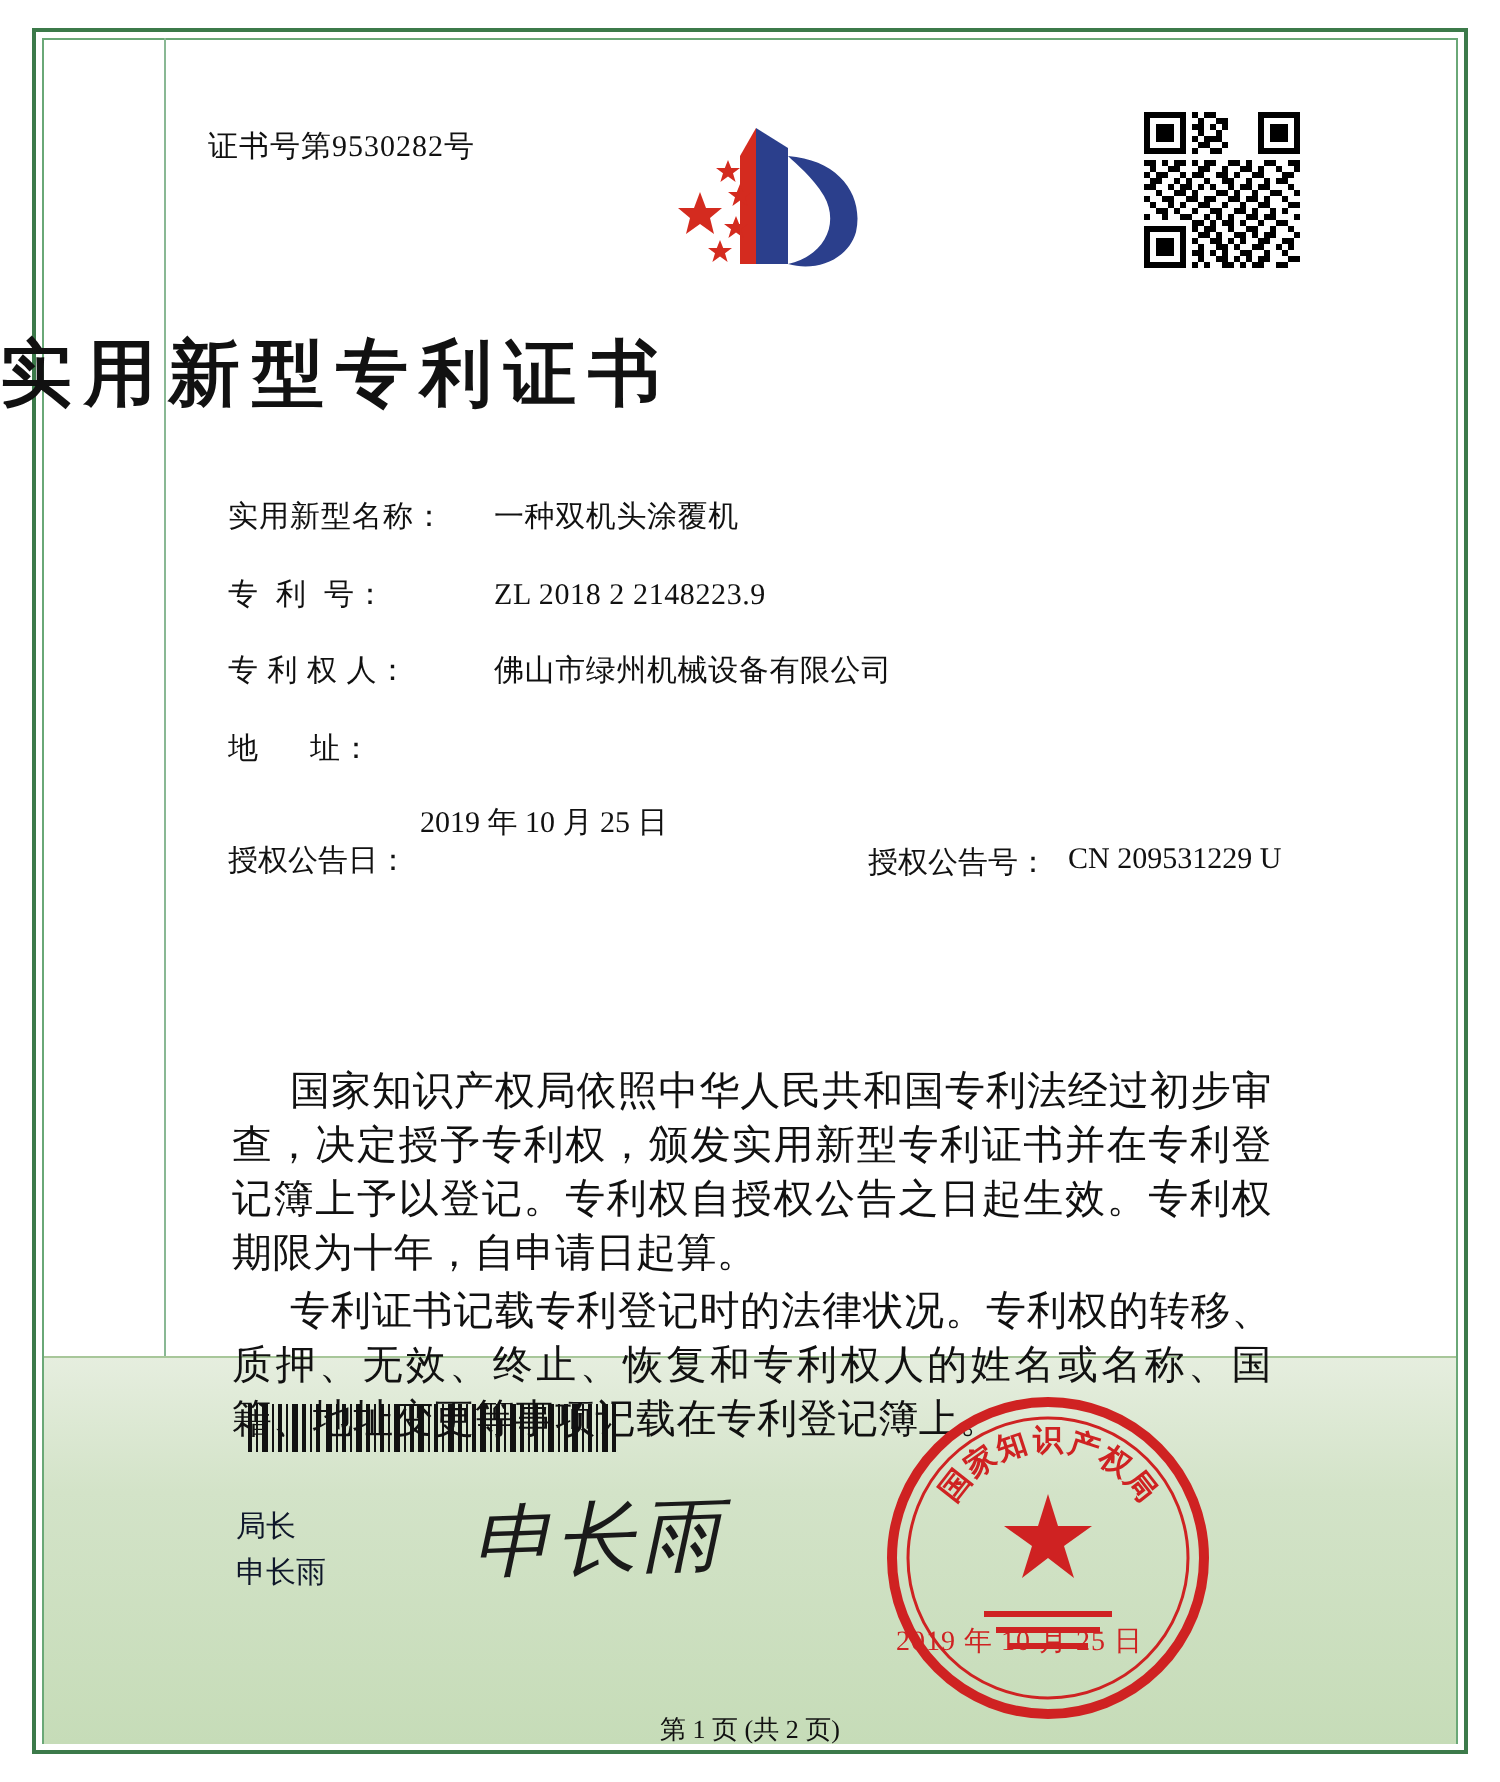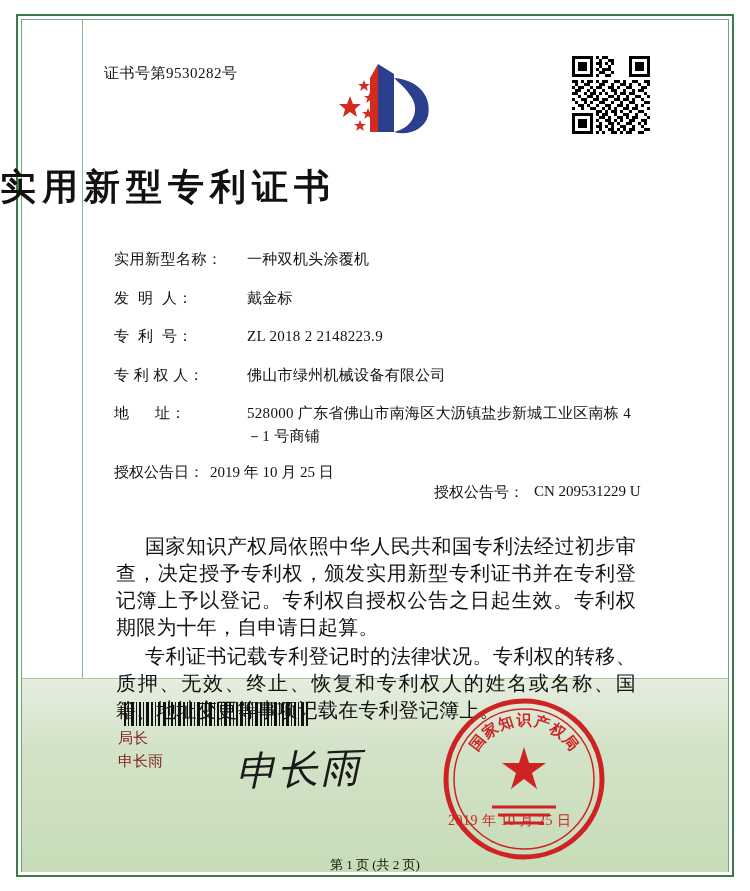--- a/index.html
+++ b/index.html
@@ -155,20 +155,21 @@
   }
   .row-split .col-b {
     display: flex;
     flex: 1;
     margin-top: 20px;
   }
   .row-split .lbl {
     width: 96px;
     flex: 0 0 96px;
     white-space: pre;
+    margin-top: 19px;
   }
   .row-split .lbl-b {
     width: 100px;
     flex: 0 0 100px;
     white-space: pre;
   }
 
   
   .paras {
     position: absolute;
@@ -192,24 +193,24 @@
     left: 124px;
     top: 702px;
     width: 186px;
     height: 24px;
   }
 
   
   .director {
     position: absolute;
     left: 118px;
-    top: 727px;
+    top: 753px;
     font-size: 15px;
     line-height: 23px;
-    color: #7f1d1d;
+    color: #0f172a;
   }
   .signature {
     position: absolute;
     left: 236px;
     top: 742px;
     font-size: 40px;
     font-family: "Liberation Serif", serif;
     font-style: italic;
     color: #1a1a1a;
     letter-spacing: 2px;
@@ -444,42 +445,34 @@
 
   <div class="title">实用新型专利证书</div>
 
   <div class="fields">
 
     <div class="field-row">
       <div class="field-label">实用新型名称：</div>
       <div class="field-value">一种双机头涂覆机</div>
     </div>
 
-    <div class="field-row">
-      <div class="field-label">发  明  人：</div>
-      <div class="field-value">戴金标</div>
-    </div>
 
     <div class="field-row">
       <div class="field-label">专  利  号：</div>
       <div class="field-value">ZL 2018 2 2148223.9</div>
     </div>
 
 
     <div class="field-row">
       <div class="field-label">专 利 权 人：</div>
       <div class="field-value">佛山市绿州机械设备有限公司</div>
     </div>
 
     <div class="field-row">
       <div class="field-label">地      址：</div>
-      <div class="field-value">
-        <span>528000 广东省佛山市南海区大沥镇盐步新城工业区南栋 4</span>
-        <span class="val-line2">－1 号商铺</span>
-      </div>
     </div>
 
     <div class="row-split">
       <div class="col-a">
         <div class="lbl">授权公告日：</div>
         <div>2019 年 10 月 25 日</div>
       </div>
       <div class="col-b">
         <div class="lbl-b">授权公告号：</div>
         <div>CN 209531229 U</div>

